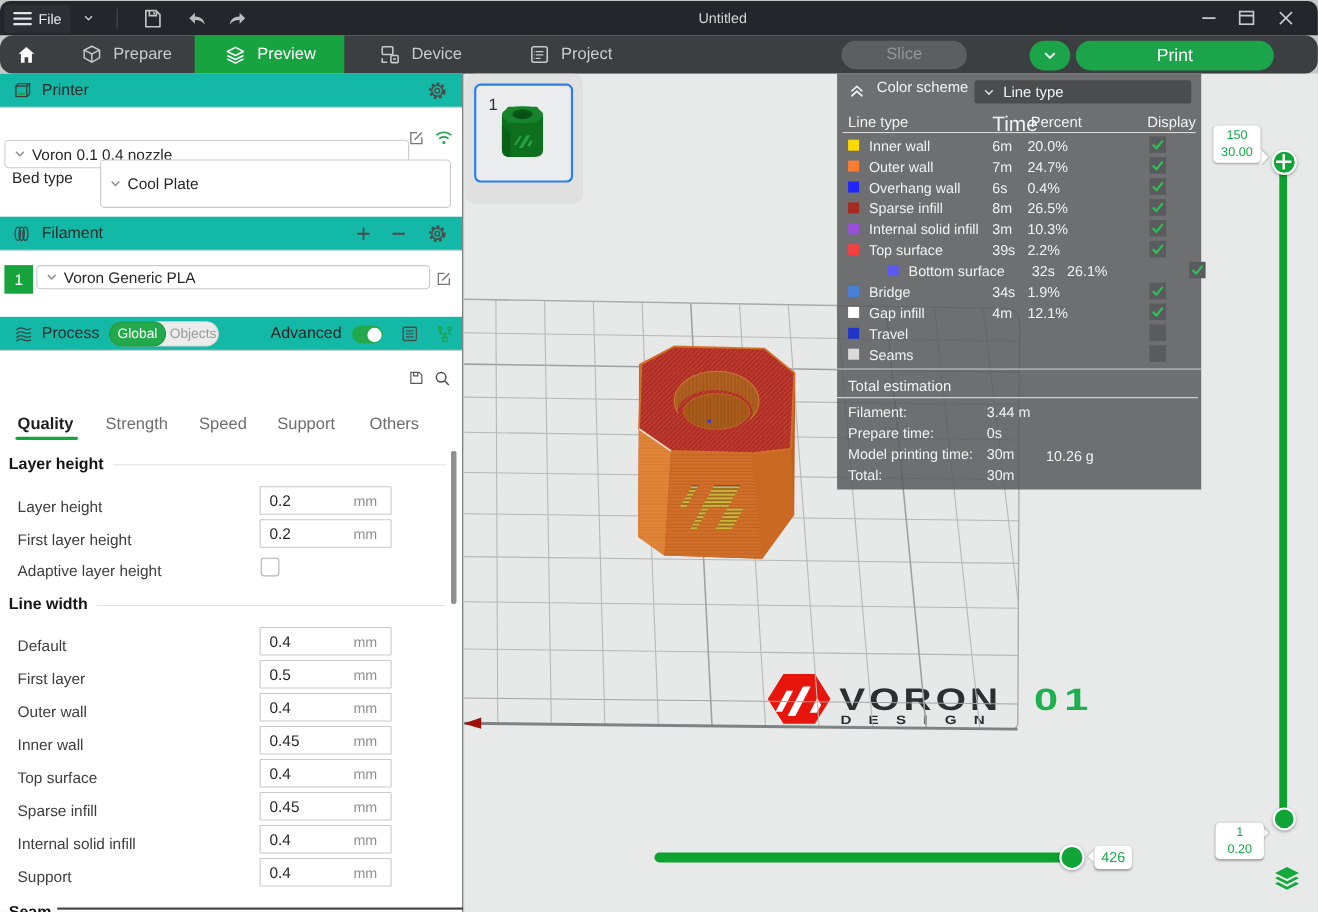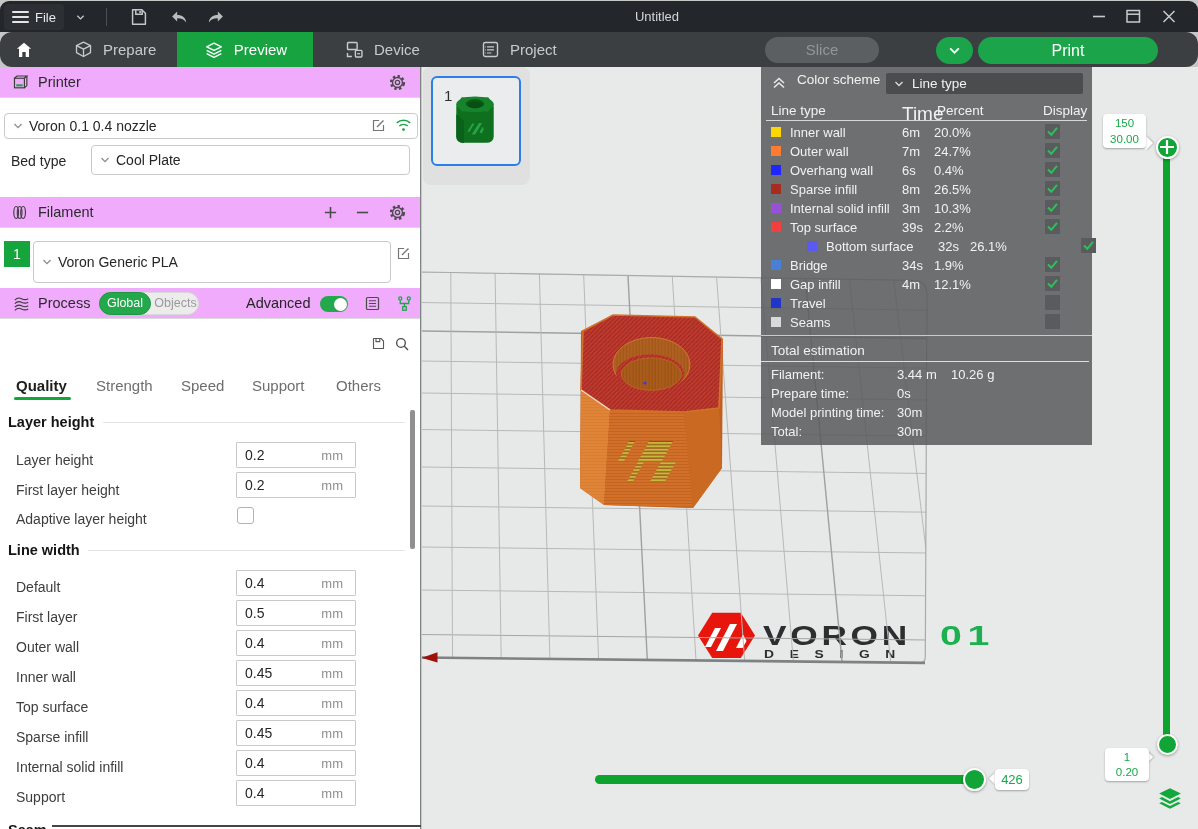--- a/index.html
+++ b/index.html
@@ -27,21 +27,21 @@
   
   #tabbar { position:absolute; left:0; top:32px; width:1198px; height:35px; background:#3b3f42;border-radius:12px; }
   .tab { position:absolute; top:0; height:35px; display:flex; align-items:center; color:#c8cbcc; font-size:15px; }
   .tab svg { margin-right:9px; }
   #tab-preview { left:177px; width:136px; background:#17a440; color:#fff; justify-content:center; }
   .pillbtn { position:absolute; border-radius:14px; font-size:15px; text-align:center; }
 
   
   #sidebar { position:absolute; left:0; top:67px; width:421px; height:762px; background:#ffffff;
      border-right:1px solid #818484; }
-  .shead { position:absolute; left:0; width:420px; height:31px; background:#f0abfc;
+  .shead { position:absolute; left:0; width:420px; height:31px; background:#14b8a6;
      border-bottom:1px solid #dadada; }
   .shead .t { position:absolute; left:38px; top:7px; font-size:14.5px; color:#2b2b2b; }
   .combo { position:absolute; background:#fff; border:1px solid #c9c9c9; border-radius:4px; }
   .combo .cv { position:absolute; left:24px; top:50%; transform:translateY(-50%); font-size:14px; color:#262626; white-space:nowrap; }
   .cchev { position:absolute; left:7px; top:50%; transform:translateY(-50%); width:12px; height:12px; }
   .gear { position:absolute; width:17px; height:17px; }
   .lbl14 { position:absolute; font-size:14px; color:#262626; }
   .row-lbl { position:absolute; left:16px; font-size:14px; color:#3d3d3d; }
   .pbox { position:absolute; left:236px; width:120px; height:26px; border:1px solid #c9c9c9; border-radius:1px; background:#fff; }
   .pbox .v { position:absolute; left:8px; top:4px; font-size:14px; color:#262626; }
@@ -170,37 +170,37 @@
         <path d="M21 2.8 V16.3 L17.5 19.5"></path>
         <path d="M6 14.5 h9 v3 h-9 z" fill="#1ca44a" stroke="none"></path>
       </svg>
       <div class="t">Printer</div>
       <svg class="gear" style="left:389px; top:7px;" viewBox="0 0 24 24" fill="none" stroke="#4b4b4b">
         <circle cx="12" cy="12" r="9" stroke-width="3.4" stroke-dasharray="3.4 3.2" transform="rotate(11 12 12)"></circle>
         <circle cx="12" cy="12" r="7" stroke-width="1.9"></circle>
         <circle cx="12" cy="12" r="3" stroke-width="1.8"></circle>
       </svg>
     </div>
-    <div class="combo" style="left:4px; top:46px; width:414px; height:26px;">
+    <div class="combo" style="left:4px; top:60px; width:368px; height:26px;">
       <svg class="cchev" viewBox="0 0 12 12">
           <path d="M2.5 4 L6 7.6 L9.5 4" fill="none" stroke="#8b8b8b" stroke-width="1.3"></path>
         </svg>
       <div class="cv">Voron 0.1 0.4 nozzle</div>
     </div>
     <svg class="abs" style="left:371px; top:51px;" width="15" height="15" viewBox="0 0 24 24" fill="none" stroke="#757575" stroke-width="1.9">
       <path d="M20 11 V20 H4 V4 H13"></path>
       <path d="M9.5 14.5 L20 4" stroke-width="2.1"></path>
     </svg>
     <svg class="abs" style="left:395px; top:50px;" width="17" height="16" viewBox="0 0 24 22">
       <path d="M2.5 8 A14 14 0 0 1 21.5 8" fill="none" stroke="#1ca44a" stroke-width="2.1"></path>
       <path d="M6 12.5 A9 9 0 0 1 18 12.5" fill="none" stroke="#1ca44a" stroke-width="2.1"></path>
       <circle cx="12" cy="17.5" r="2" fill="#1ca44a"></circle>
     </svg>
     <div class="lbl14" style="left:11px; top:86px;">Bed type</div>
-    <div class="combo" style="left:91px; top:78px; width:319px; height:30px;">
+    <div class="combo" style="left:91px; top:78px; width:319px; height:44px;">
       <svg class="cchev" viewBox="0 0 12 12">
           <path d="M2.5 4 L6 7.6 L9.5 4" fill="none" stroke="#8b8b8b" stroke-width="1.3"></path>
         </svg>
       <div class="cv">Cool Plate</div>
     </div>
 
     <div class="shead" style="top:130px;">
       <svg class="abs" style="left:12px; top:8px;" width="18" height="15" viewBox="0 0 26 20" fill="none" stroke="#3a3a3a" stroke-width="1.6">
         <ellipse cx="6" cy="10" rx="3.4" ry="8.6"></ellipse>
         <ellipse cx="11" cy="10" rx="3.4" ry="8.6"></ellipse>
@@ -213,21 +213,21 @@
       <svg class="abs" style="left:355px; top:8px;" width="15" height="15" viewBox="0 0 16 16">
           <path d="M2 8 H14" stroke="#4b4b4b" stroke-width="1.7"></path>
         </svg>
       <svg class="gear" style="left:389px; top:7px;" viewBox="0 0 24 24" fill="none" stroke="#4b4b4b">
         <circle cx="12" cy="12" r="9" stroke-width="3.4" stroke-dasharray="3.4 3.2" transform="rotate(11 12 12)"></circle>
         <circle cx="12" cy="12" r="7" stroke-width="1.9"></circle>
         <circle cx="12" cy="12" r="3" stroke-width="1.8"></circle>
       </svg>
     </div>
     <div class="abs" style="left:4px; top:174px; width:26px; height:26px; background:#16a53c; color:#fff; font-size:14px; text-align:center; line-height:26px;">1</div>
-    <div class="combo" style="left:33px; top:174px; width:358px; height:42px;">
+    <div class="combo" style="left:33px; top:174px; width:358px; height:22px;">
       <svg class="cchev" viewBox="0 0 12 12">
           <path d="M2.5 4 L6 7.6 L9.5 4" fill="none" stroke="#8b8b8b" stroke-width="1.3"></path>
         </svg>
       <div class="cv">Voron Generic PLA</div>
     </div>
     <svg class="abs" style="left:396px; top:179px;" width="15" height="15" viewBox="0 0 24 24" fill="none" stroke="#757575" stroke-width="1.9">
       <path d="M20 11 V20 H4 V4 H13"></path>
       <path d="M9.5 14.5 L20 4" stroke-width="2.1"></path>
     </svg>
 
@@ -559,21 +559,21 @@
           <div class="lt">Travel</div>
           <div class="lchk"></div>
         </div>
 
       <div class="abs" style="left:0px; top:268px; width:331px; height:1px; background:#c9cacb;"></div>
       <div class="abs" style="left:10px; top:276px; font-size:13.5px;">Total estimation</div>
       <div class="abs" style="left:0px; top:294px; width:328px; height:1px; background:#dededf;"></div>
       <div class="lrow" style="top:298px;">
           <div class="lt" style="left:10px;">Filament:</div>
           <div class="lt" style="left:136px;">3.44 m</div>
-          <div class="lt" style="left:190px;">10.26 g</div>
+          <div class="lt" style="left:190px;margin-top:40px;">10.26 g</div>
         </div>
       <div class="lrow" style="top:317px;">
           <div class="lt" style="left:10px;">Prepare time:</div>
           <div class="lt" style="left:136px;">0s</div>
         </div>
       <div class="lrow" style="top:336px;">
           <div class="lt" style="left:10px;">Model printing time:</div>
           <div class="lt" style="left:136px;">30m</div>
         </div>
       <div class="lrow" style="top:355px;">

